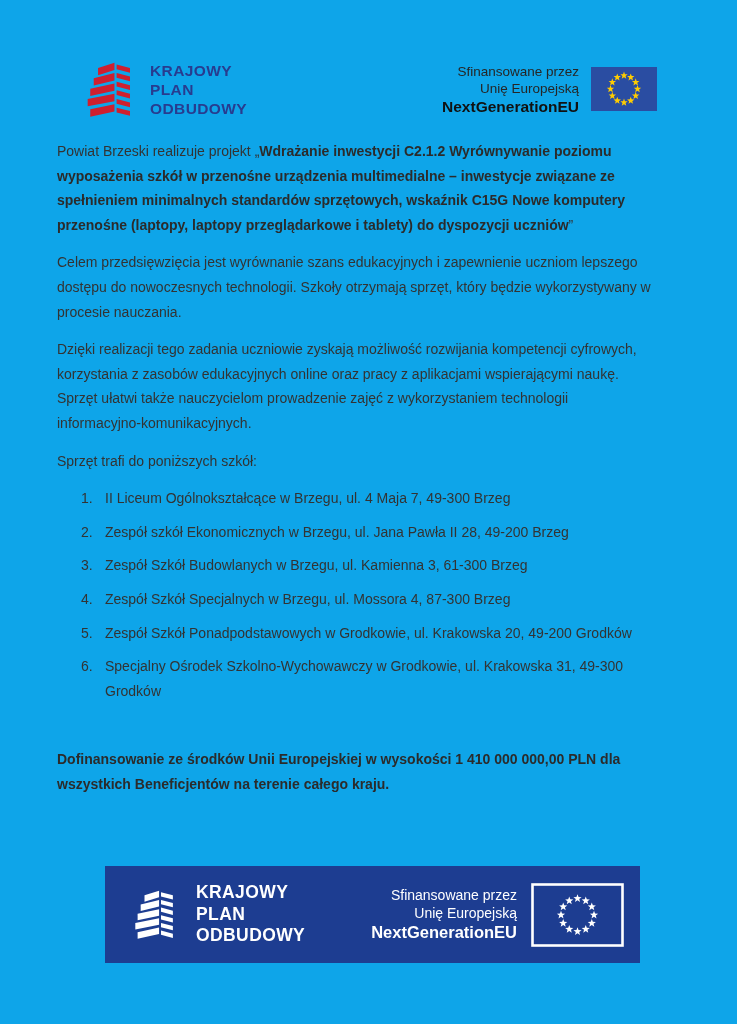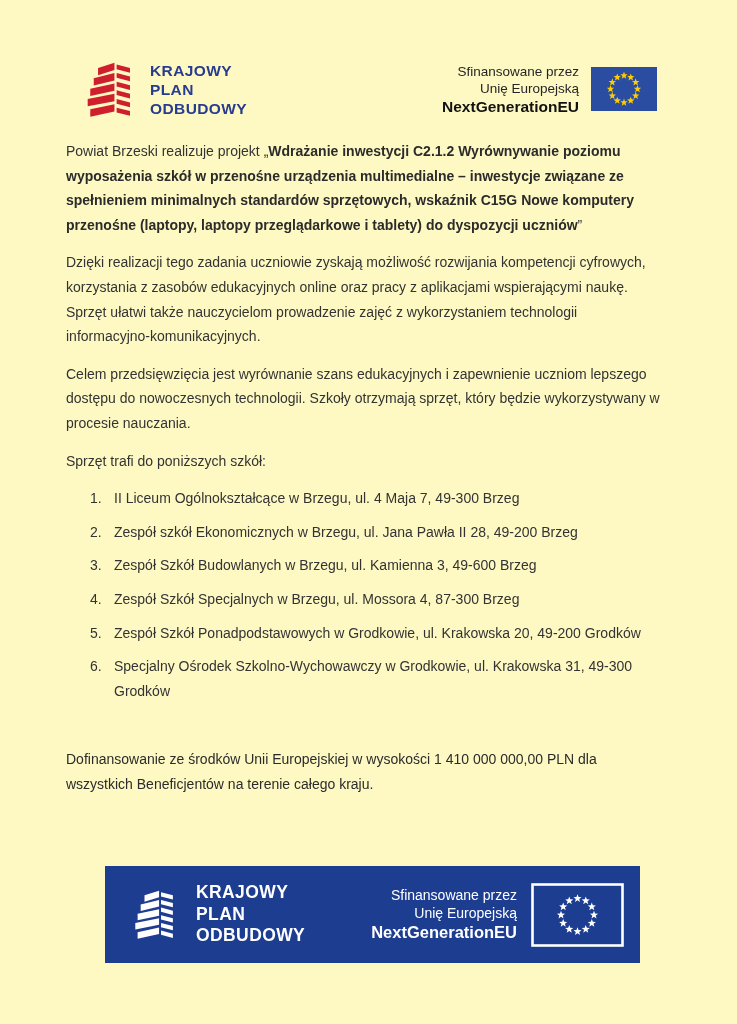--- a/index.html
+++ b/index.html
@@ -9,21 +9,21 @@
     --eu-blue:#2a4da2;
     --star-yellow:#ffcc00;
     --footer-blue:#1d3d91;
     --text:#333333;
   }
   *{margin:0;padding:0;box-sizing:border-box;}
   html,body{background:#888;}
   .page{
     position:relative;
     width:737px;height:1024px;
-    background:#fef9c3;
+    background:#0ea5e9;
     margin:0 auto;
     font-family:"Liberation Sans", sans-serif;
     color:var(--text);
     overflow:hidden;
   }
   
   .header{
     position:absolute;top:56px;left:85px;width:572px;height:66px;
     display:flex;align-items:center;justify-content:space-between;
   }
@@ -45,38 +45,38 @@
     font-size:15.5px;line-height:20px;
   }
   .eu-text{
     text-align:right;color:#262626;font-size:13.5px;line-height:17px;
     margin-right:12px;
   }
   .eu-text .bold{font-weight:bold;font-size:15.5px;line-height:19px;color:#111;}
   .eu-flag{display:block;}
   
   .content{
-    position:absolute;top:139px;left:66px;width:598px;
+    position:absolute;top:139px;left:57px;width:598px;
     font-size:14px;line-height:24.6px;
   }
   .content p{margin-bottom:13px;}
   .content p.bold-mix b{color:#2b2b2b;}
   .schools{
     list-style:none;counter-reset:school;
     margin:13px 0 0 0;padding-left:48px;
   }
   .schools li{
     position:relative;counter-increment:school;margin-bottom:9px;
   }
   .schools li::before{
     content:counter(school) ".";
     position:absolute;left:-24px;
   }
   .funding{
-    margin-top:44px;font-weight:normal;color:#2b2b2b;
+    margin-top:44px;font-weight:bold;color:#2b2b2b;
   }
   
   .footer{
     position:absolute;top:866px;left:105px;width:535px;height:97px;
     background:var(--footer-blue);
     display:flex;align-items:center;
     padding:0 16px 0 28px;
   }
   .footer .kpo-icon{color:#ffffff;}
   .footer .kpo-text{
@@ -140,30 +140,30 @@
         </svg>
     </div>
 
   </div>
 
   <div class="content">
 
     <p class="bold-mix"><span>Powiat Brzeski realizuje projekt „</span><b>Wdrażanie inwestycji C2.1.2 Wyrównywanie poziomu wyposażenia szkół w przenośne urządzenia multimedialne – inwestycje związane ze spełnieniem minimalnych standardów sprzętowych, wskaźnik C15G Nowe komputery przenośne (laptopy, laptopy przeglądarkowe i tablety) do dyspozycji uczniów</b><span>”</span></p>
 
 
+    <p>Celem przedsięwzięcia jest wyrównanie szans edukacyjnych i zapewnienie uczniom lepszego dostępu do nowoczesnych technologii. Szkoły otrzymają sprzęt, który będzie wykorzystywany w procesie nauczania.</p>
+
     <p>Dzięki realizacji tego zadania uczniowie zyskają możliwość rozwijania kompetencji cyfrowych, korzystania z zasobów edukacyjnych online oraz pracy z aplikacjami wspierającymi naukę. Sprzęt ułatwi także nauczycielom prowadzenie zajęć z wykorzystaniem technologii informacyjno-komunikacyjnych.</p>
-
-    <p>Celem przedsięwzięcia jest wyrównanie szans edukacyjnych i zapewnienie uczniom lepszego dostępu do nowoczesnych technologii. Szkoły otrzymają sprzęt, który będzie wykorzystywany w procesie nauczania.</p>
 
     <p>Sprzęt trafi do poniższych szkół:</p>
 
     <ol class="schools">
       <li>II Liceum Ogólnokształcące w Brzegu, ul. 4 Maja 7, 49-300 Brzeg</li>
       <li>Zespół szkół Ekonomicznych w Brzegu, ul. Jana Pawła II 28, 49-200 Brzeg</li>
-      <li>Zespół Szkół Budowlanych w Brzegu, ul. Kamienna 3, 49-600 Brzeg</li>
+      <li>Zespół Szkół Budowlanych w Brzegu, ul. Kamienna 3, 61-300 Brzeg</li>
       <li>Zespół Szkół Specjalnych w Brzegu, ul. Mossora 4, 87-300 Brzeg</li>
       <li>Zespół Szkół Ponadpodstawowych w Grodkowie, ul. Krakowska 20, 49-200 Grodków</li>
       <li>Specjalny Ośrodek Szkolno-Wychowawczy w Grodkowie, ul. Krakowska 31, 49-300 Grodków</li>
     </ol>
 
     <p class="funding">Dofinansowanie ze środków Unii Europejskiej w wysokości 1 410 000 000,00 PLN dla wszystkich Beneficjentów na terenie całego kraju.</p>
 
   </div>
 
   <div class="footer">

